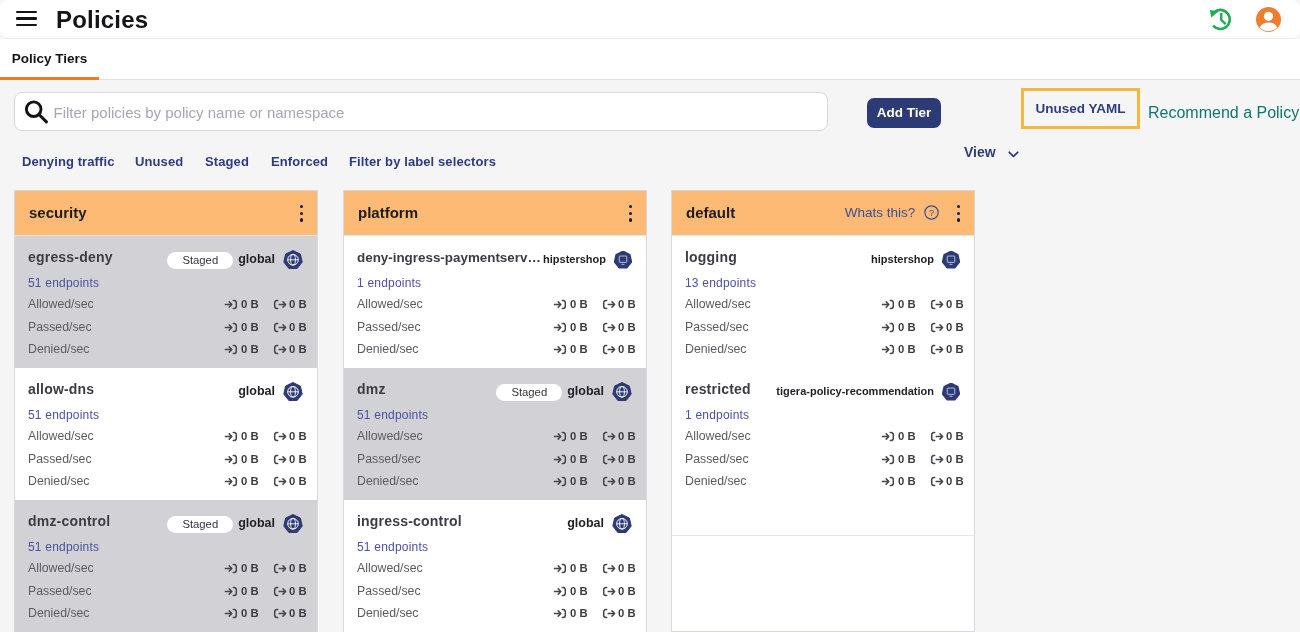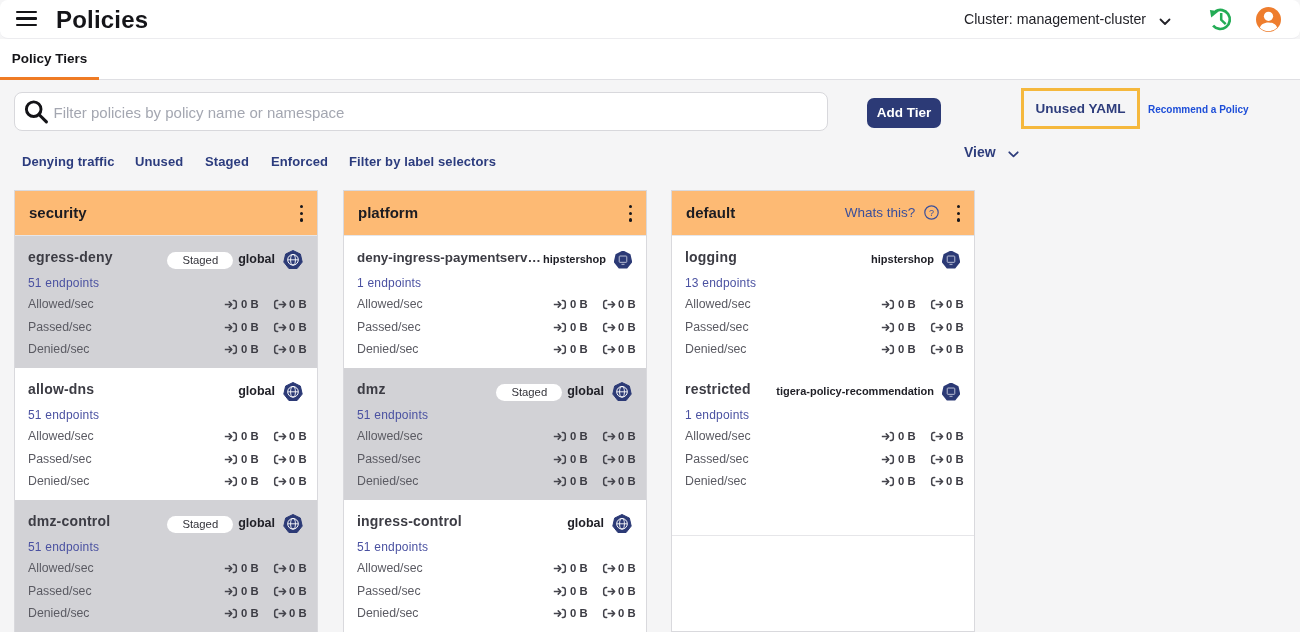--- a/index.html
+++ b/index.html
@@ -23,21 +23,21 @@
 .tab2 { position:absolute; left:116px; top:0; height:41px; line-height:40px; font-size:13.5px; font-weight:700; color:#9b9eac; }
 
 
 .search { position:absolute; left:14px; top:92px; width:814px; height:39px; background:#fff; border:1px solid #d8d8dc; border-radius:8px; }
 .search svg { position:absolute; }
 .search .ph { position:absolute; left:38.5px; top:10.5px; font-size:15px; color:#a4a7b1; }
 .btn-add { position:absolute; left:867px; top:98px; width:74px; height:30px; background:#2c3a76; border-radius:7px; color:#fff; font-size:13.5px; font-weight:600; text-align:center; line-height:30px; }
 .view { position:absolute; left:964px; top:104px; font-size:14px; font-weight:600; color:#2e3d7c;margin-top:40px; }
 .view svg { vertical-align:-1px; margin-left:8px; }
 .export { position:absolute; left:1021px; top:88px; width:119px; height:41px; border:3px solid #f5b83d; color:#2e3d7c; font-size:13.5px; font-weight:600; text-align:center; line-height:35px; }
-.recommend { position:absolute; left:1148px; top:104px; font-size:10px; font-weight:700; color:#1d4ed8; }
+.recommend { position:absolute; left:1148px; top:104px; font-size:16px; font-weight:400; color:#0f766e; }
 
 
 .filters span { position:absolute; top:154px; font-size:13px; font-weight:700; color:#2c3c7e; letter-spacing:0.1px; }
 
 
 .col { position:absolute; top:190px; width:304px; height:442px; background:#fff; border:1px solid #d9d9dd; }
 .colhdr { position:absolute; top:0; left:0; right:0; height:45px; border-bottom:1px solid #e6e6e9; background:#fdba74; }
 .colhdr .tn { position:absolute; left:14px; top:13px; font-size:15px; font-weight:700; color:#1c1c22; }
 .dots { position:absolute; right:13px; top:14px; width:4px; height:17px; }
 .dots i { display:block; width:3.4px; height:3.4px; border-radius:50%; background:#17171c; margin-bottom:3.2px; }
@@ -65,25 +65,20 @@
 </head>
 <body>
 
 <div class="hdr">
   <div class="burger">
       <div></div>
       <div></div>
       <div></div>
     </div>
   <div class="title">Policies</div>
-  <div class="cluster">Cluster: management-cluster
-    <svg width="12" height="8" viewBox="0 0 12 8">
-        <path d="M1.5 1.5 L6 6 L10.5 1.5" stroke="#222228" stroke-width="1.8" fill="none" stroke-linecap="round" stroke-linejoin="round"></path>
-      </svg>
-  </div>
   <svg class="hist" width="26" height="26" viewBox="0 0 26 26">
     <path d="M7.3 4.4 A9.5 9.5 0 1 1 5.1 18.7" stroke="#23ac55" stroke-width="2.7" fill="none" stroke-linecap="butt"></path>
     <polygon points="1.9,3.1 10.9,4.3 3.2,10.6" fill="#23ac55"></polygon>
     <path d="M13.2 7.2 V12.8 L16.8 16.2" stroke="#23ac55" stroke-width="2.5" fill="none" stroke-linecap="square"></path>
   </svg>
   <svg class="avatar" width="25" height="25" viewBox="0 0 25 25">
       <circle cx="12.5" cy="12.5" r="12.5" fill="#ee7d2e"></circle>
       <circle cx="12.5" cy="9.3" r="4.6" fill="#fff"></circle>
       <path d="M12.5 15.5 c4.6 0 8 2.3 8.6 5.2 a 12.5 12.5 0 0 1 -17.2 0 c0.6 -2.9 4 -5.2 8.6 -5.2z" fill="#fff"></path>
     </svg>

